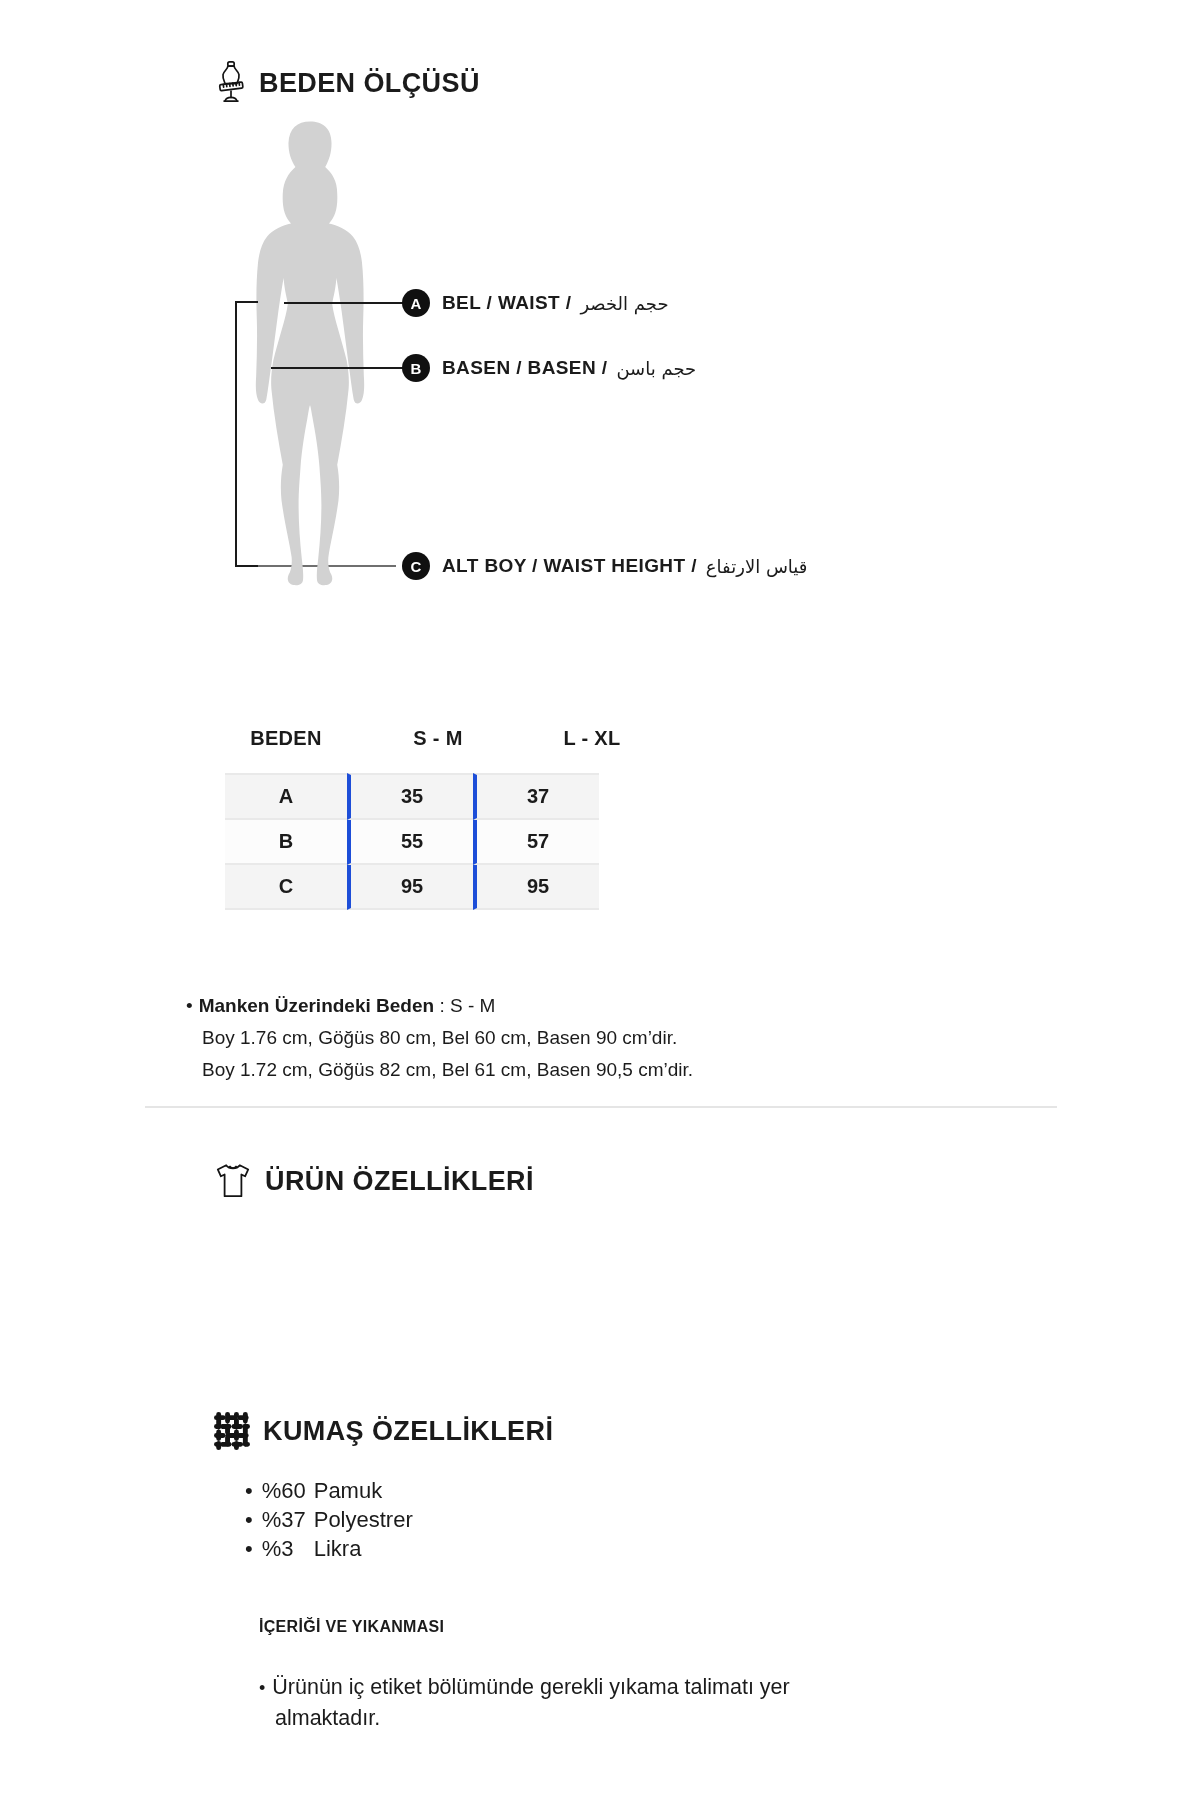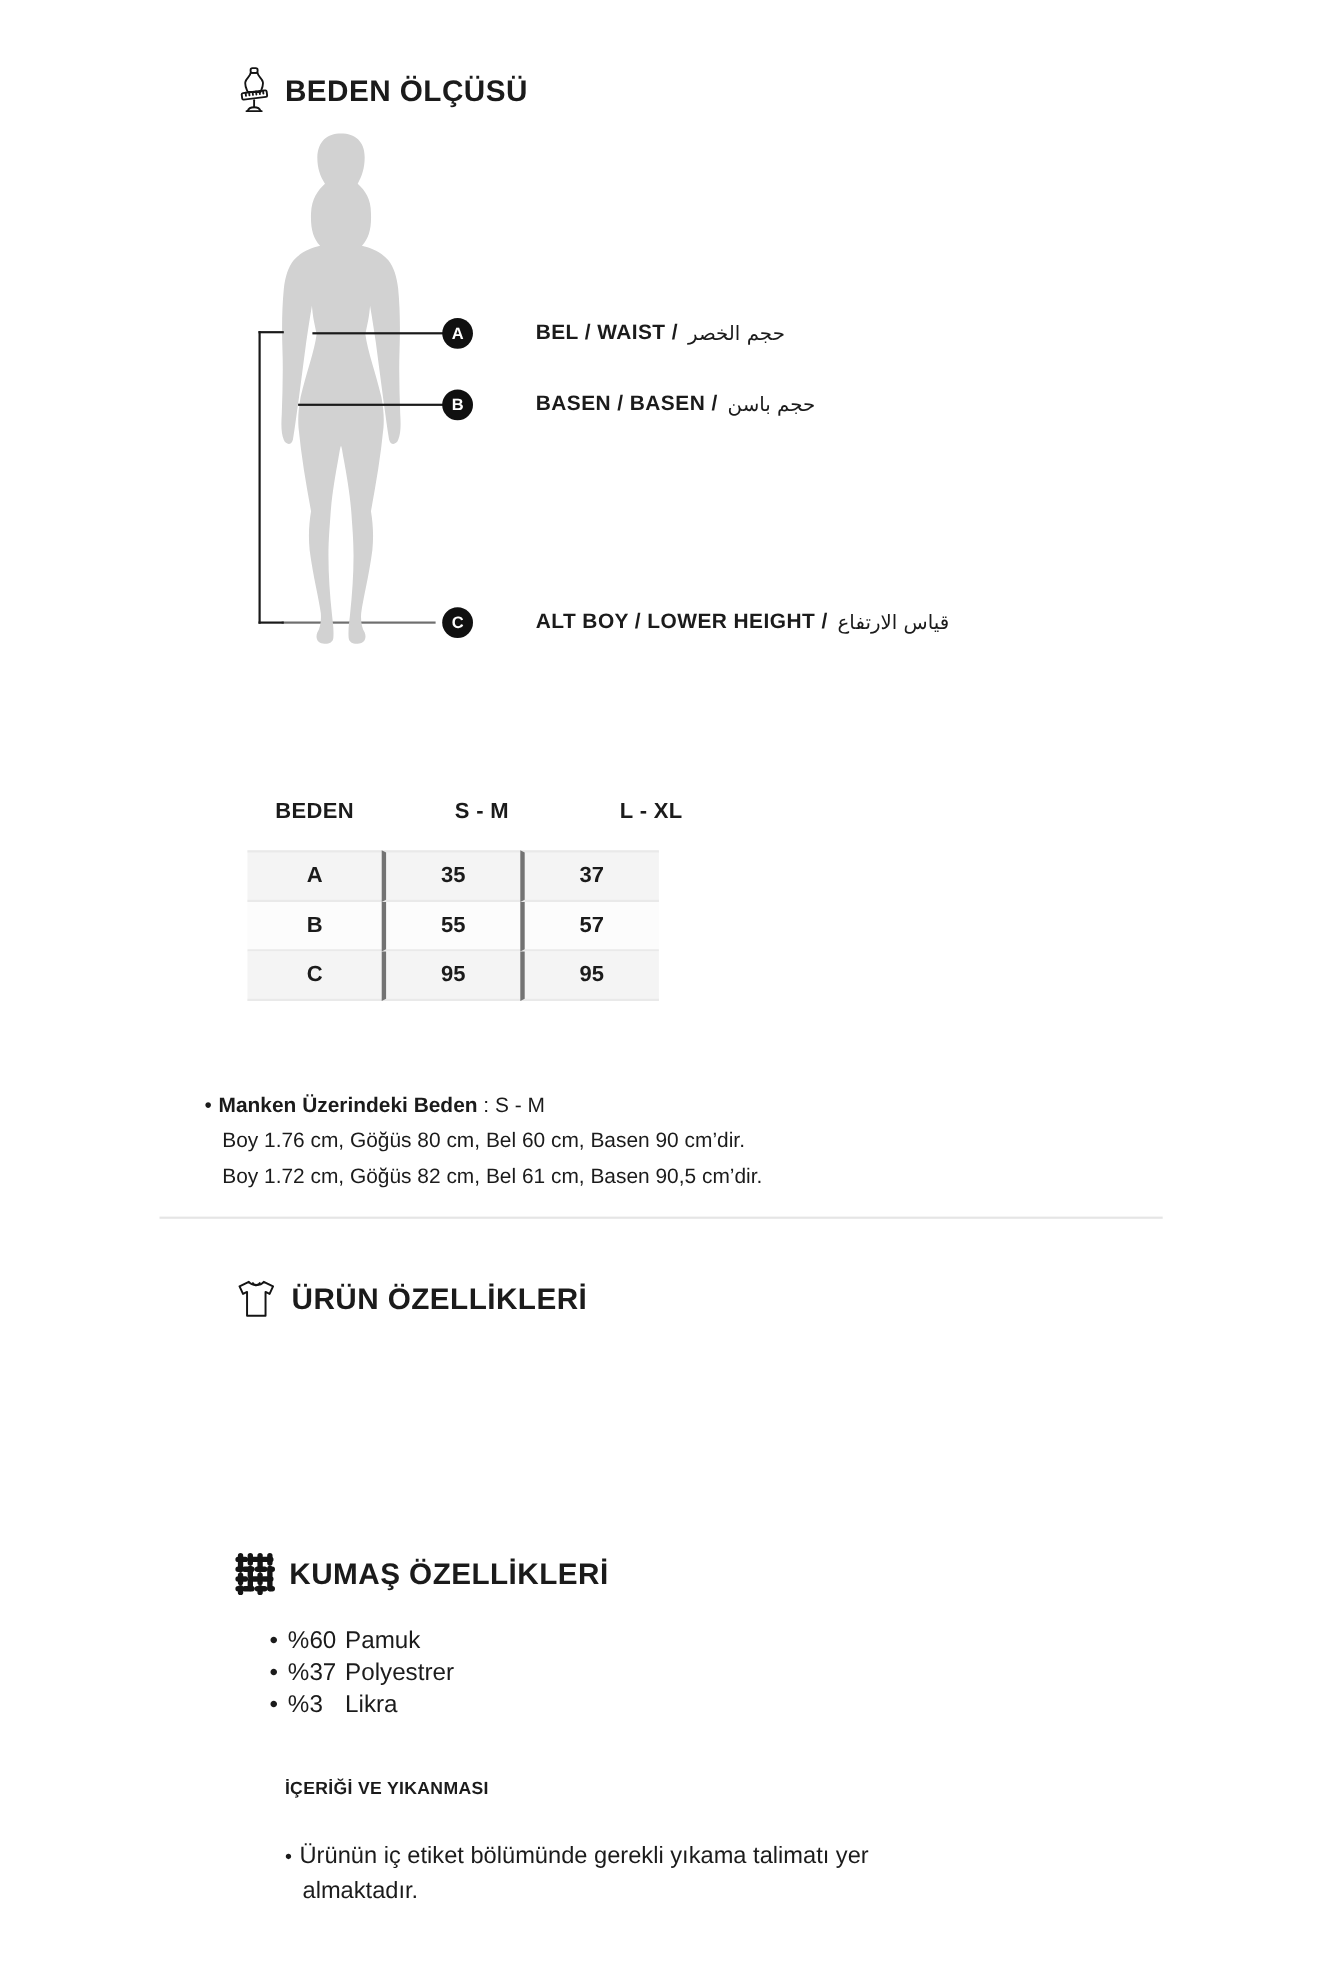--- a/index.html
+++ b/index.html
@@ -13,34 +13,34 @@
 
   
   .silhouette { position:absolute; left:234px; top:120px; z-index:2; }
   .ln { position:absolute; background:#1a1a1a; }
   .ln-c { background:#6f6f6f; z-index:1; }
   .z3 { z-index:3; }
   .marker { position:absolute; left:402px; width:28px; height:28px; border-radius:50%;
             background:#101010; color:#fff; font-size:15px; font-weight:700;
             display:flex; align-items:center; justify-content:center; z-index:4; }
   .m-label { position:absolute; left:442px; height:28px; display:flex; align-items:center;
-             gap:9px; z-index:4; white-space:nowrap;margin-left:45px; }
+             gap:9px; z-index:4; white-space:nowrap; }
   .m-label .lat { font-size:19px; font-weight:600; letter-spacing:.4px; }
   .m-label .ar  { font-size:18px; font-family:"DejaVu Sans", sans-serif; direction:rtl; }
 
   
   .size-table { position:absolute; left:225px; top:718px; width:374px; }
   .t-row { display:grid; grid-template-columns:122px 126px 126px; }
   .t-head .cell { height:40px; line-height:40px; text-align:center; font-size:20px; font-weight:700; letter-spacing:.3px; }
   .t-head { margin-bottom:15px;gap:28px; }
   .t-body .cell { height:43px; line-height:43px; text-align:center; font-size:20px; font-weight:600;
                   background:#f4f4f4; border-bottom:2px solid #e9e9e9; }
   .t-body .t-row:first-child .cell { border-top:2px solid #e9e9e9; }
   .t-body .t-row.alt .cell { background:#fcfcfc; }
-  .t-body .cell + .cell { border-left:4px solid #737373; }
+  .t-body .cell + .cell { border-left:4px solid #1d4ed8; }
 
   
   .model-info { position:absolute; left:186px; top:990px; width:780px; font-size:19px; line-height:32px; }
   .model-info .b { font-weight:700; }
   .model-info .bullet { margin-right:6px; }
   .model-info .sub { padding-left:16px; }
 
   .divider { position:absolute; left:145px; top:1106px; width:912px; height:2px; background:#e5e5e5; }
 
   
@@ -127,21 +127,21 @@
 
   <div class="m-label" style="top:289px;">
     <span class="lat">BEL / WAIST /</span>
     <span class="ar">حجم الخصر</span>
   </div>
   <div class="m-label" style="top:354px;">
     <span class="lat">BASEN  / BASEN /</span>
     <span class="ar">حجم باسن</span>
   </div>
   <div class="m-label" style="top:552px;">
-    <span class="lat">ALT BOY  / LOWER HEIGHT /</span>
+    <span class="lat">ALT BOY  / WAIST HEIGHT /</span>
     <span class="ar">قياس الارتفاع</span>
   </div>
 
 
   <div class="size-table">
     <div class="t-row t-head">
       <div class="cell">BEDEN</div>
       <div class="cell">S - M</div>
       <div class="cell">L - XL</div>
     </div>

